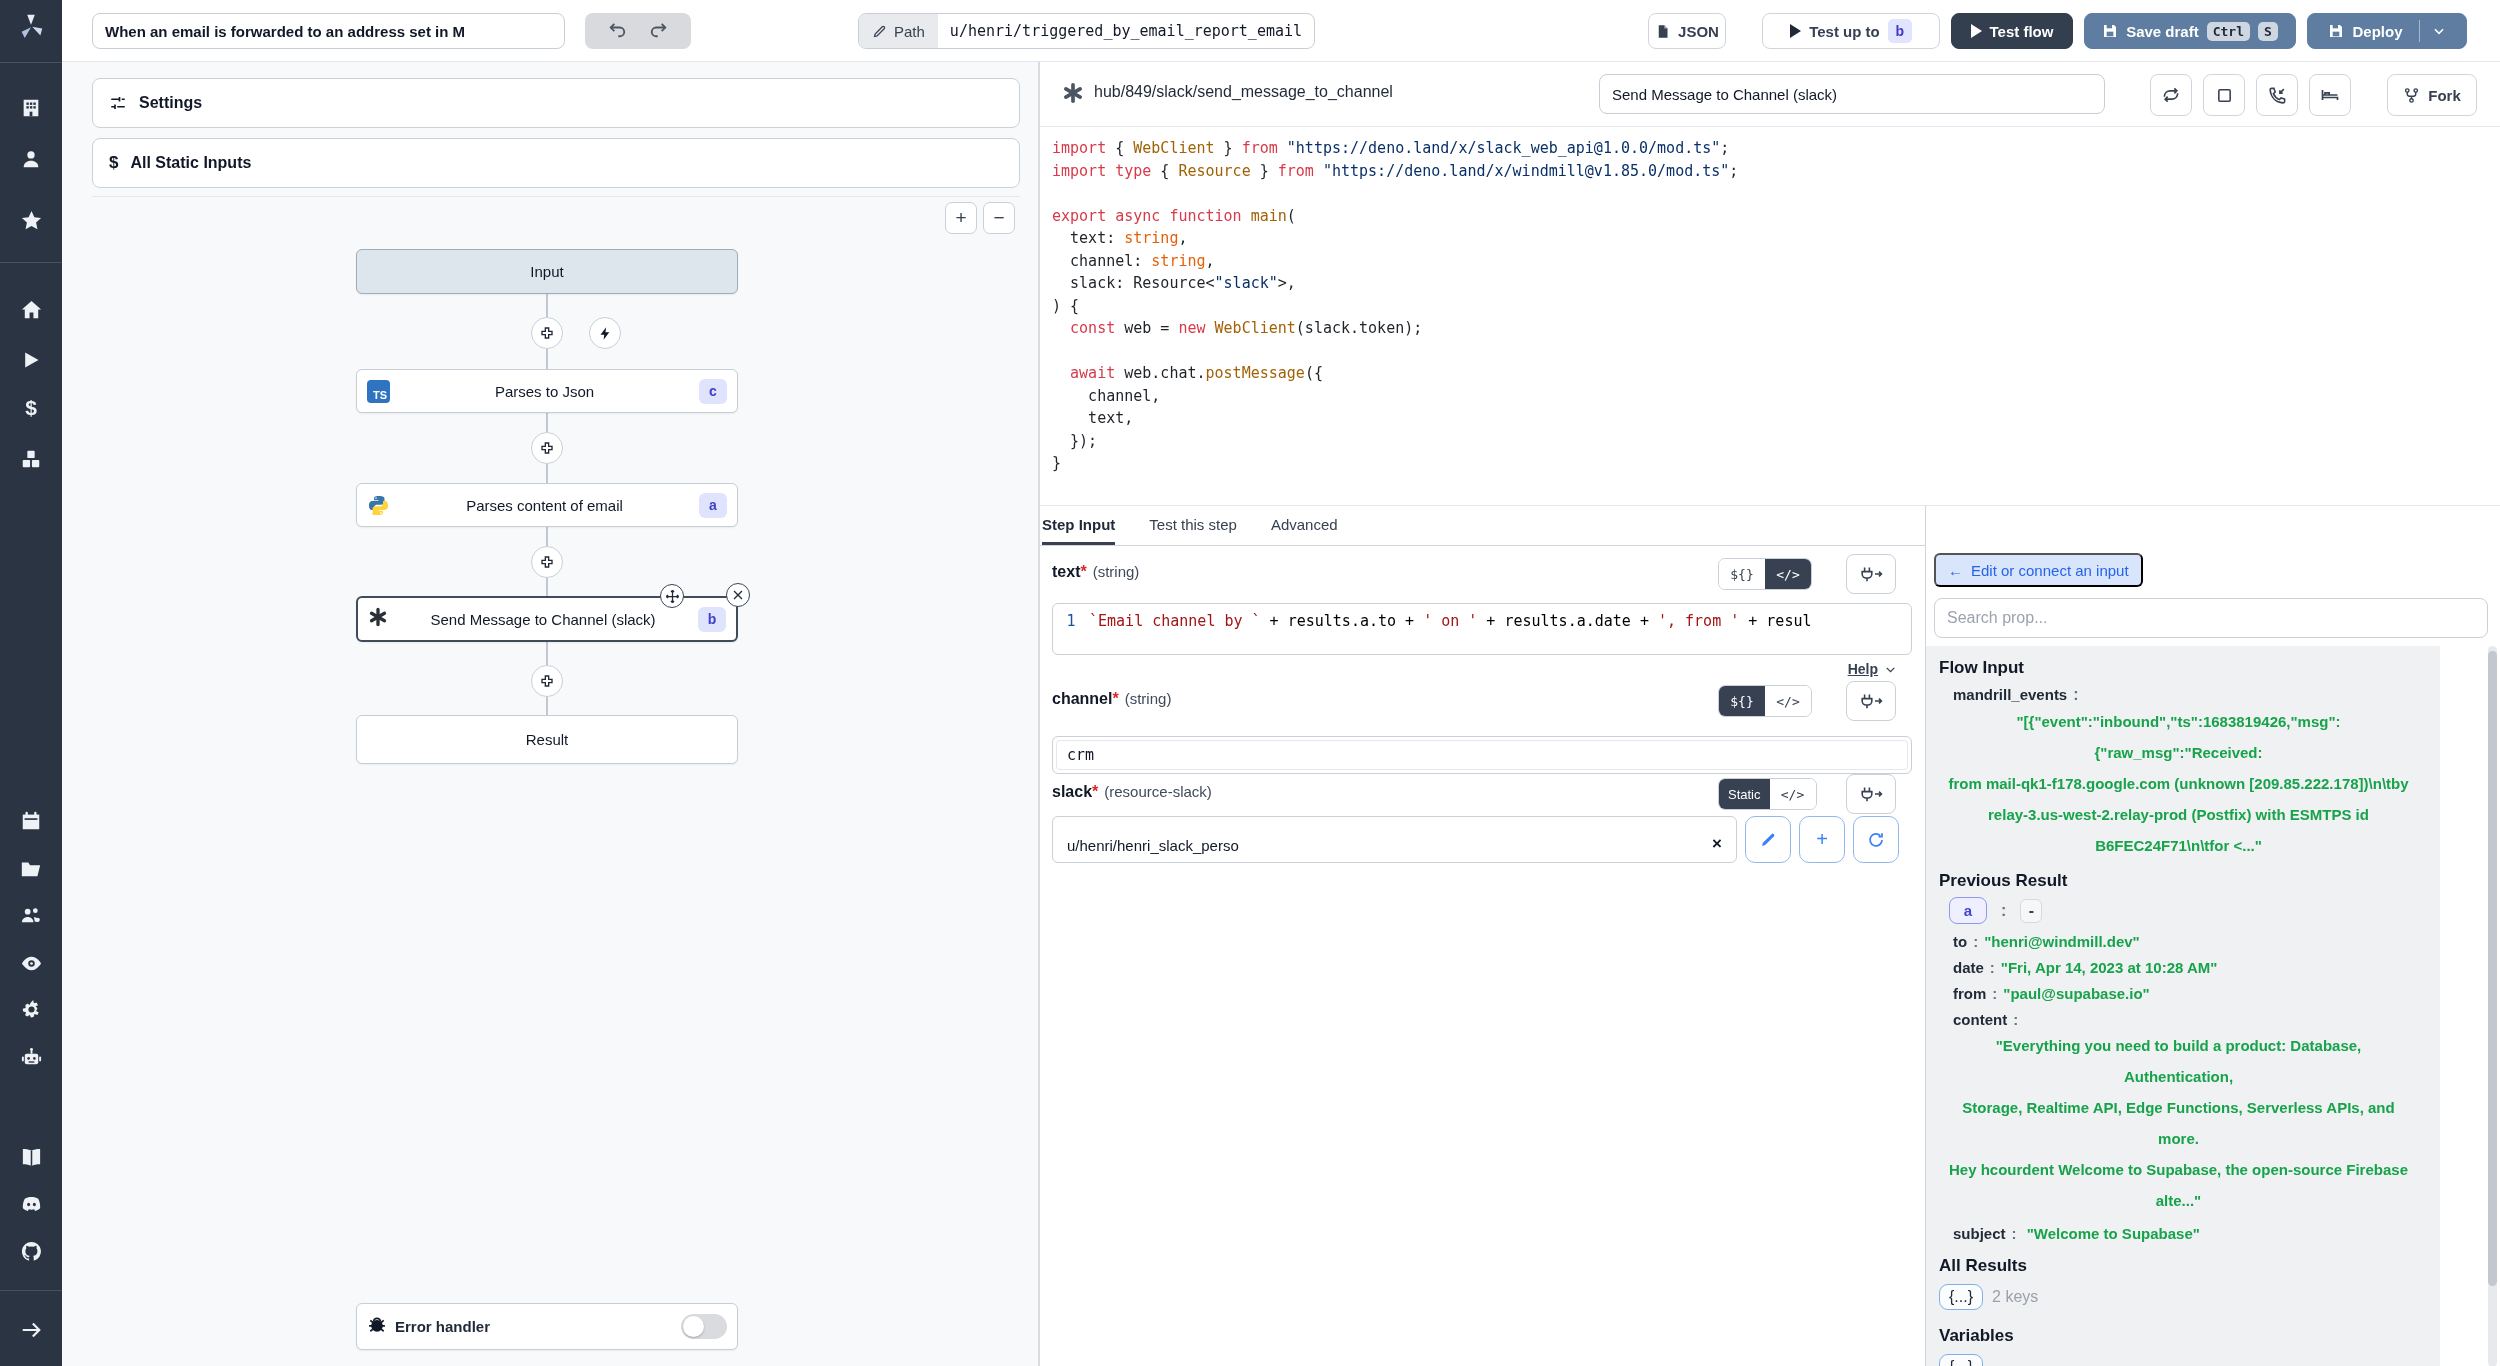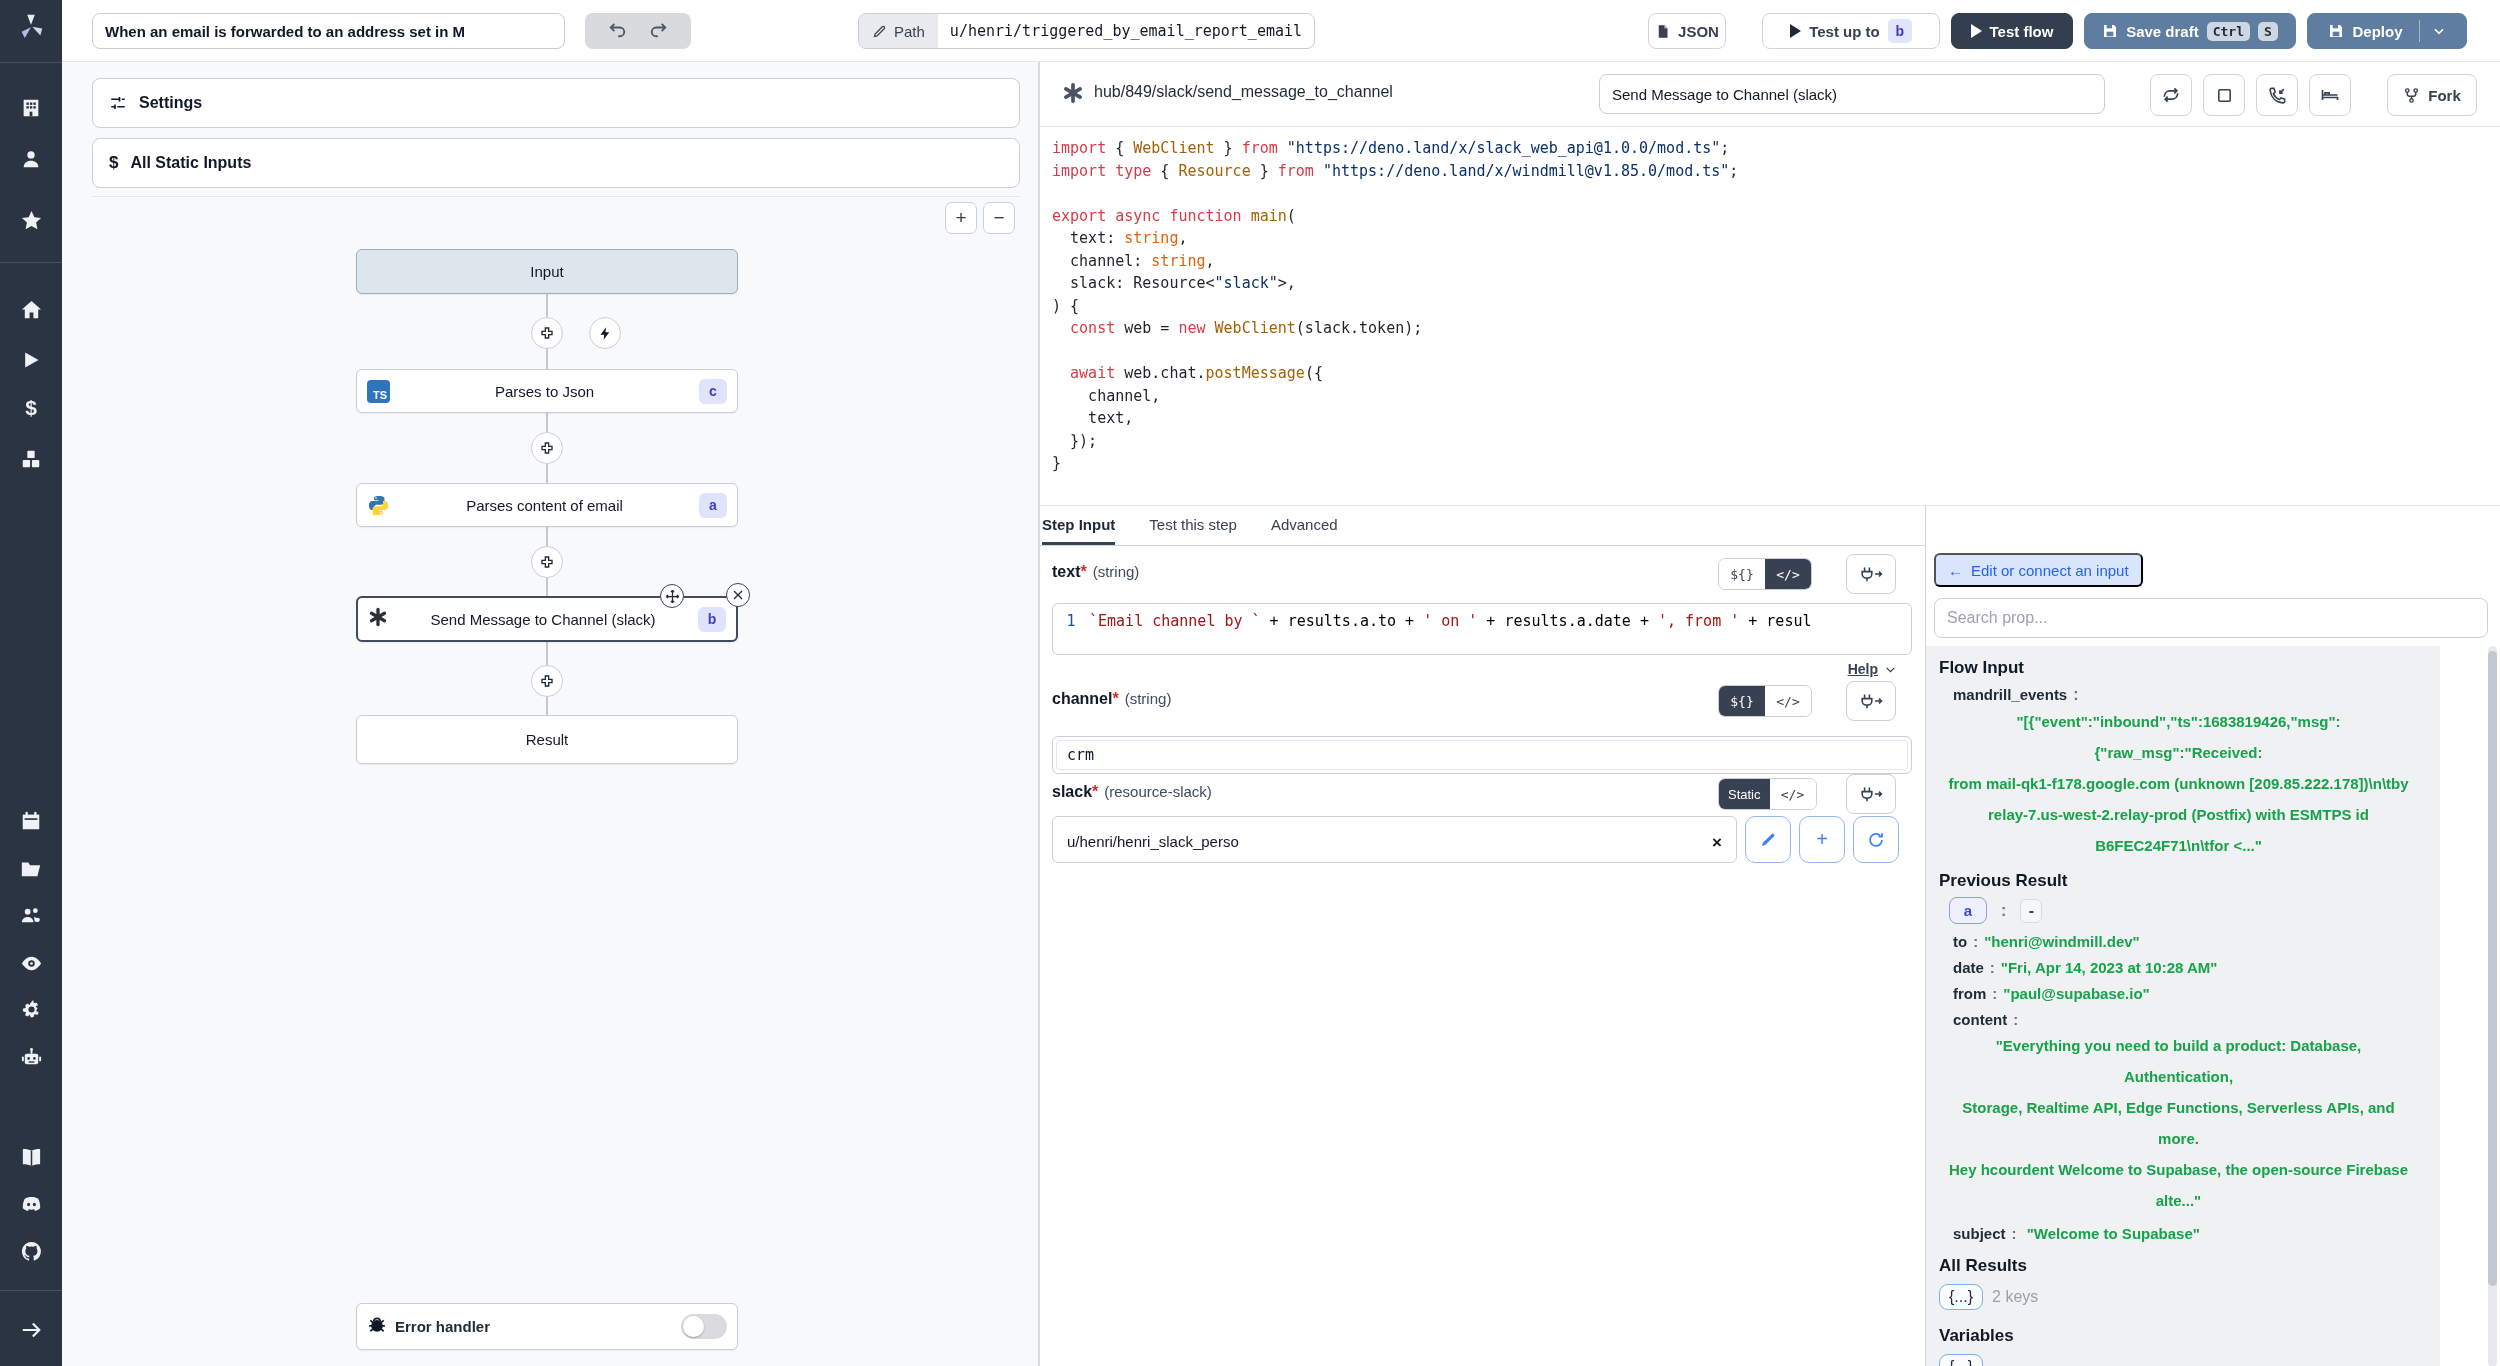--- a/index.html
+++ b/index.html
@@ -73,21 +73,21 @@
   .plugbtn { position:absolute; left:806px; width:50px; height:40px; border:1px solid #c9d0d8; border-radius:8px; background:#fff; display:flex; align-items:center; justify-content:center; color:#374151; cursor:pointer; }
   .exprbox { position:absolute; left:12px; top:97px; width:860px; height:52px; border:1px solid #c9d0d8; border-radius:6px; background:#fff; display:flex; align-items:flex-start; padding:8px 0; overflow:hidden; }
   .exprbox .lineno { width:36px; text-align:center; color:#1e50a8; font-family:"DejaVu Sans Mono",monospace; font-size:15px; }
   .exprcode { font-family:"DejaVu Sans Mono",monospace; font-size:15px; white-space:nowrap; }
   .xs{color:#a31515} .xp{color:#000}
   .helplink { position:absolute; right:28px; top:155px; font-size:14px; color:#374151; display:flex; align-items:center; gap:6px; cursor:pointer; }
   .helplink u { font-weight:600; }
   .inputbox { position:absolute; left:12px; width:860px; height:38px; border:1px solid #c9d0d8; border-radius:6px; background:#fff; padding:3px; }
   .inputbox input { width:100%; height:100%; border:1px solid #e5e7eb; border-radius:4px; padding:0 10px; font-family:"DejaVu Sans Mono",monospace; font-size:15px; color:#111827; }
   .resrow { position:absolute; left:12px; top:310px; width:860px; height:47px; display:flex; gap:8px; }
-  .resval { flex:0 0 685px; border:1px solid #c9d0d8; border-radius:6px; background:#fff; display:flex; align-items:flex-start; padding:16px 14px; font-size:15px; color:#111827; }
+  .resval { flex:0 0 685px; border:1px solid #c9d0d8; border-radius:6px; background:#fff; display:flex; align-items:flex-end; padding:8px 14px; font-size:15px; color:#111827; }
   .resval .val { flex:1; }
   .clearx { font-size:17px; font-weight:700; color:#111827; cursor:pointer; }
   .bluebtn { width:46px; height:47px; border:1px solid #93b9ec; border-radius:10px; background:#fff; color:#3b82f6; display:flex; align-items:center; justify-content:center; font-size:20px; cursor:pointer; }
 
   
   .connectbar { position:absolute; left:885px; top:0; width:575px; height:861px; border-left:1px solid #d1d5db; background:#fff; }
   .editbtn { position:absolute; left:8px; top:47px; height:34px; background:#d9e5fb; color:#2563eb; border-radius:6px; display:inline-flex; align-items:center; gap:8px; padding:0 12px; font-size:15px; font-weight:500; cursor:pointer; }
   .searchprop { position:absolute; left:8px; top:92px; width:554px; height:40px; border:1px solid #c9d0d8; border-radius:8px; padding:0 12px; font-size:16px; color:#111827; font-family:"Liberation Sans",sans-serif; }
   .searchprop::placeholder { color:#9ca3af; }
   .propspanel { position:absolute; left:0; top:140px; width:514px; height:721px; background:#f0f1f3; padding:12px 22px 0 13px; overflow:hidden; }
@@ -546,21 +546,21 @@
       </button>
       <input class="searchprop" placeholder="Search prop..." style="">
       <div class="propspanel">
         <div class="ptitle">Flow Input</div>
         <div style="margin:8px 0 0 14px">
           <span class="pkey">mandrill_events</span><span class="pcolon">:</span>
         </div>
         <div class="greenblock">
             <div>"[{"event":"inbound","ts":1683819426,"msg":{"raw_msg":"Received:</div>
             <div>from mail-qk1-f178.google.com (unknown [209.85.222.178])\n\tby</div>
-            <div>relay-7.us-west-2.relay-prod (Postfix) with ESMTPS id</div>
+            <div>relay-3.us-west-2.relay-prod (Postfix) with ESMTPS id</div>
             <div>B6FEC24F71\n\tfor &lt;..."</div>
           </div>
 
         <div class="ptitle" style="margin-top:10px">Previous Result</div>
         <div style="margin:6px 0 0 10px; display:flex; align-items:center; gap:8px;">
           <span class="achip">a</span>
           <span class="pcolon">:</span>
           <span class="minuschip">-</span>
         </div>
         <div>

